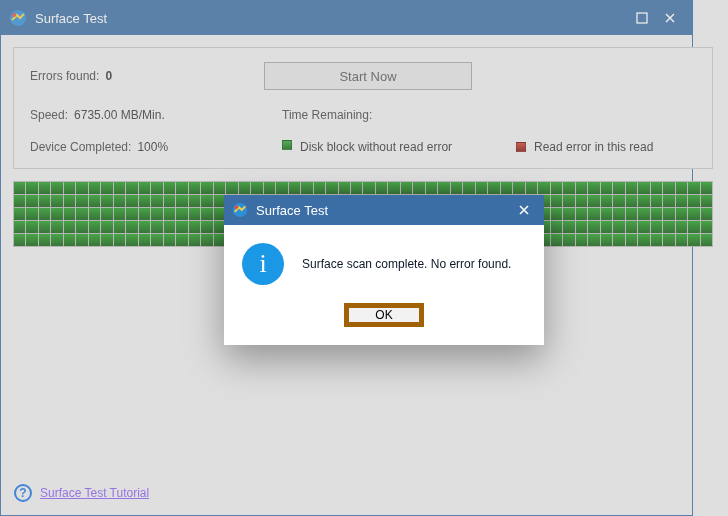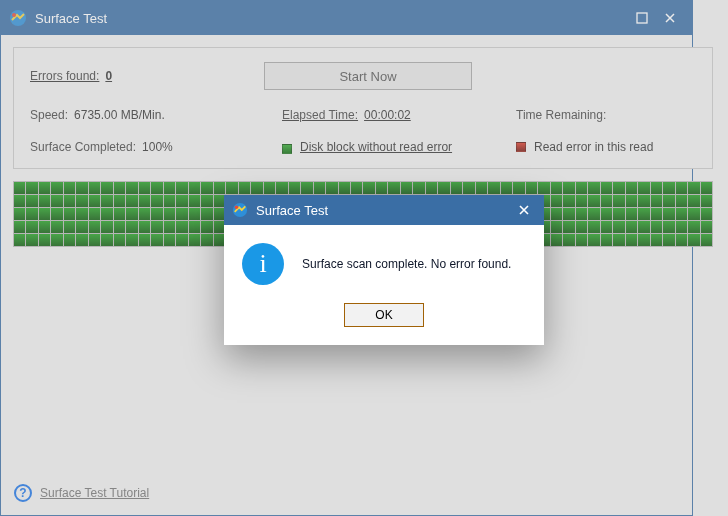--- a/index.html
+++ b/index.html
@@ -48,21 +48,21 @@
     padding: 14px 16px;
     width: 700px;
   }
   .row {
     display: flex;
     align-items: center;
     margin-bottom: 18px;
   }
   .row:last-child { margin-bottom: 0; }
   .col1 { width: 252px; display: flex; align-items: center; color: #333; }
-  .col2 { width: 234px; display: flex; align-items: flex-end; color: #333; text-decoration: underline; }
+  .col2 { width: 234px; display: flex; align-items: flex-start; color: #333; }
   .col3 { flex: 1; display: flex; align-items: center; color: #333; }
   .label { color: #444; }
   .value { margin-left: 6px; color: #333; }
   .bold { font-weight: bold; }
   .start-btn {
     width: 208px;
     height: 28px;
     background: #e6e6e6;
     border: 1px solid #a7a7a7;
     color: #555;
@@ -105,21 +105,21 @@
   .help-icon {
     width: 18px; height: 18px;
     border-radius: 50%;
     border: 2px solid #1a73e8;
     color: #1a73e8;
     font-weight: bold;
     font-size: 12px;
     display: flex; align-items: center; justify-content: center;
   }
   .footer a {
-    color: #737373;
+    color: #8b5cf6;
     text-decoration: underline;
     font-size: 12px;
   }
   
   .overlay {
     position: absolute;
     inset: 0;
     background: rgba(180,180,180,0.28);
     pointer-events: none;
   }
@@ -164,21 +164,21 @@
     margin-right: 18px;
   }
   .dialog-msg { color: #0f172a; font-size: 12px; }
   .dialog-actions {
     padding: 10px 0 18px;
     display:flex; justify-content:center;
   }
   .ok-btn {
     width: 80px; height: 24px;
     background: #f2f2f2;
-    border: 1px solid #a16207;
+    border: 5px solid #a16207;
     font-size: 12px;
     cursor: pointer;
   }
   svg.app-logo { width:100%; height:100%; }
 </style>
 </head>
 <body>
 
 <div class="window">
   <div class="titlebar">
@@ -213,32 +213,28 @@
           <button class="start-btn">
               <span>Start Now</span>
             </button>
         </div>
       </div>
       <div class="row">
         <div class="col1">
           <span class="label">Speed:</span>
           <span class="value">6735.00 MB/Min.</span>
         </div>
-        <div class="col2">
-          <span class="label">Elapsed Time:</span>
-          <span class="value">00:00:02</span>
-        </div>
         <div class="col3">
           <span class="label">Time Remaining:</span>
           <span class="value"></span>
         </div>
       </div>
       <div class="row">
         <div class="col1">
-          <span class="label">Surface Completed:</span>
+          <span class="label">Device Completed:</span>
           <span class="value">100%</span>
         </div>
         <div class="col2">
           <span class="legend-swatch sw-green"></span>
           <span>Disk block without read error</span>
         </div>
         <div class="col3">
           <span class="legend-swatch sw-red"></span>
           <span>Read error in this read</span>
         </div>

